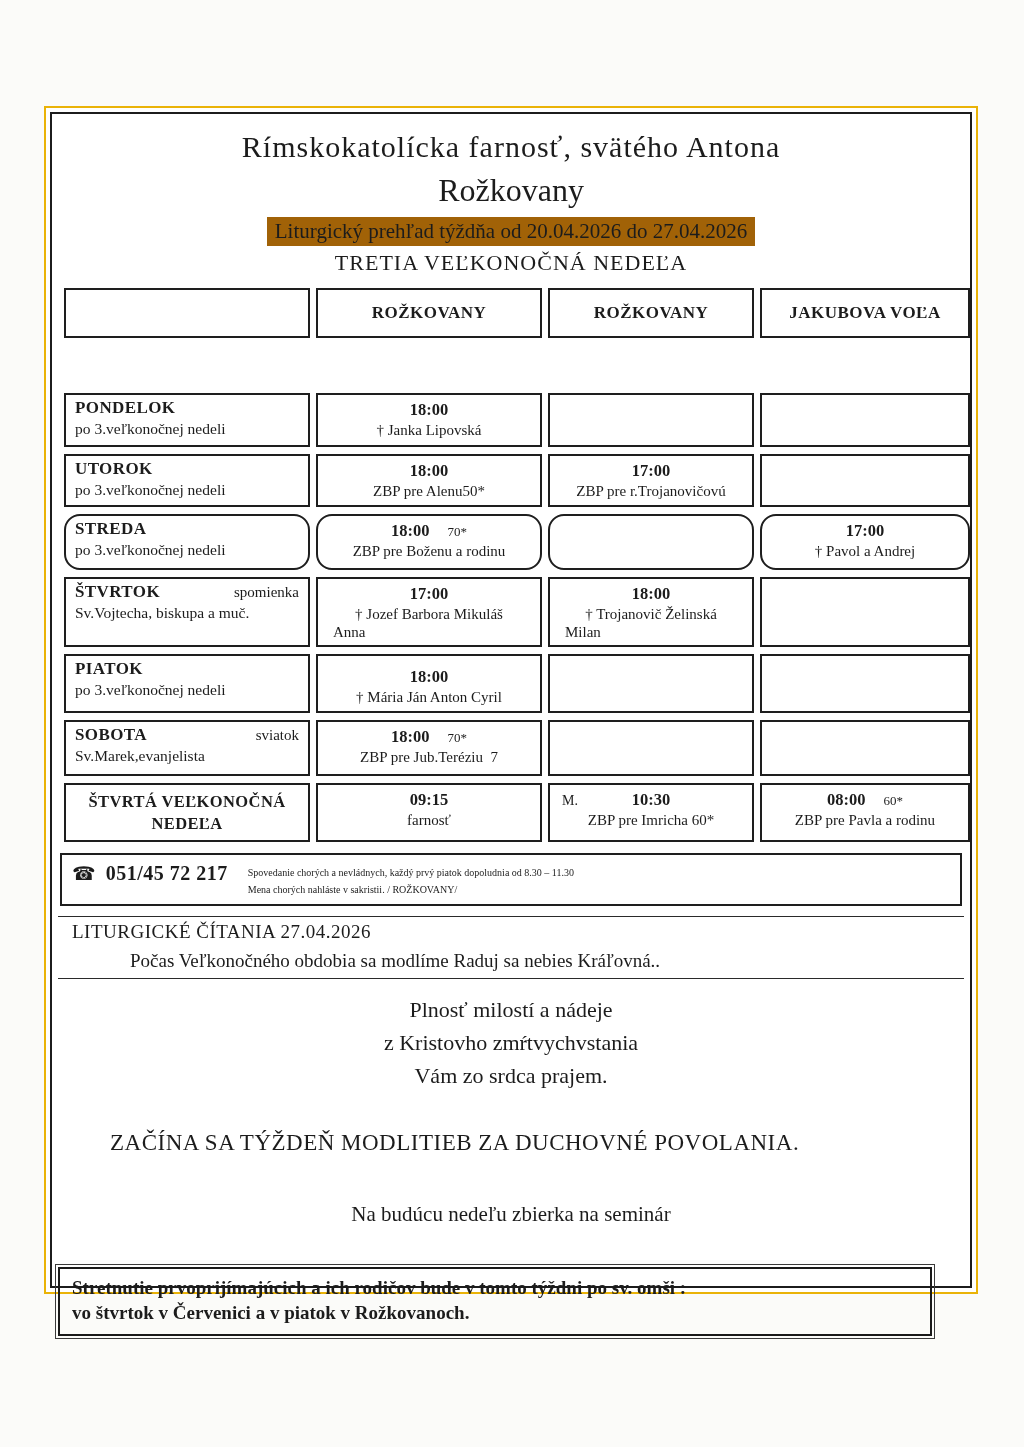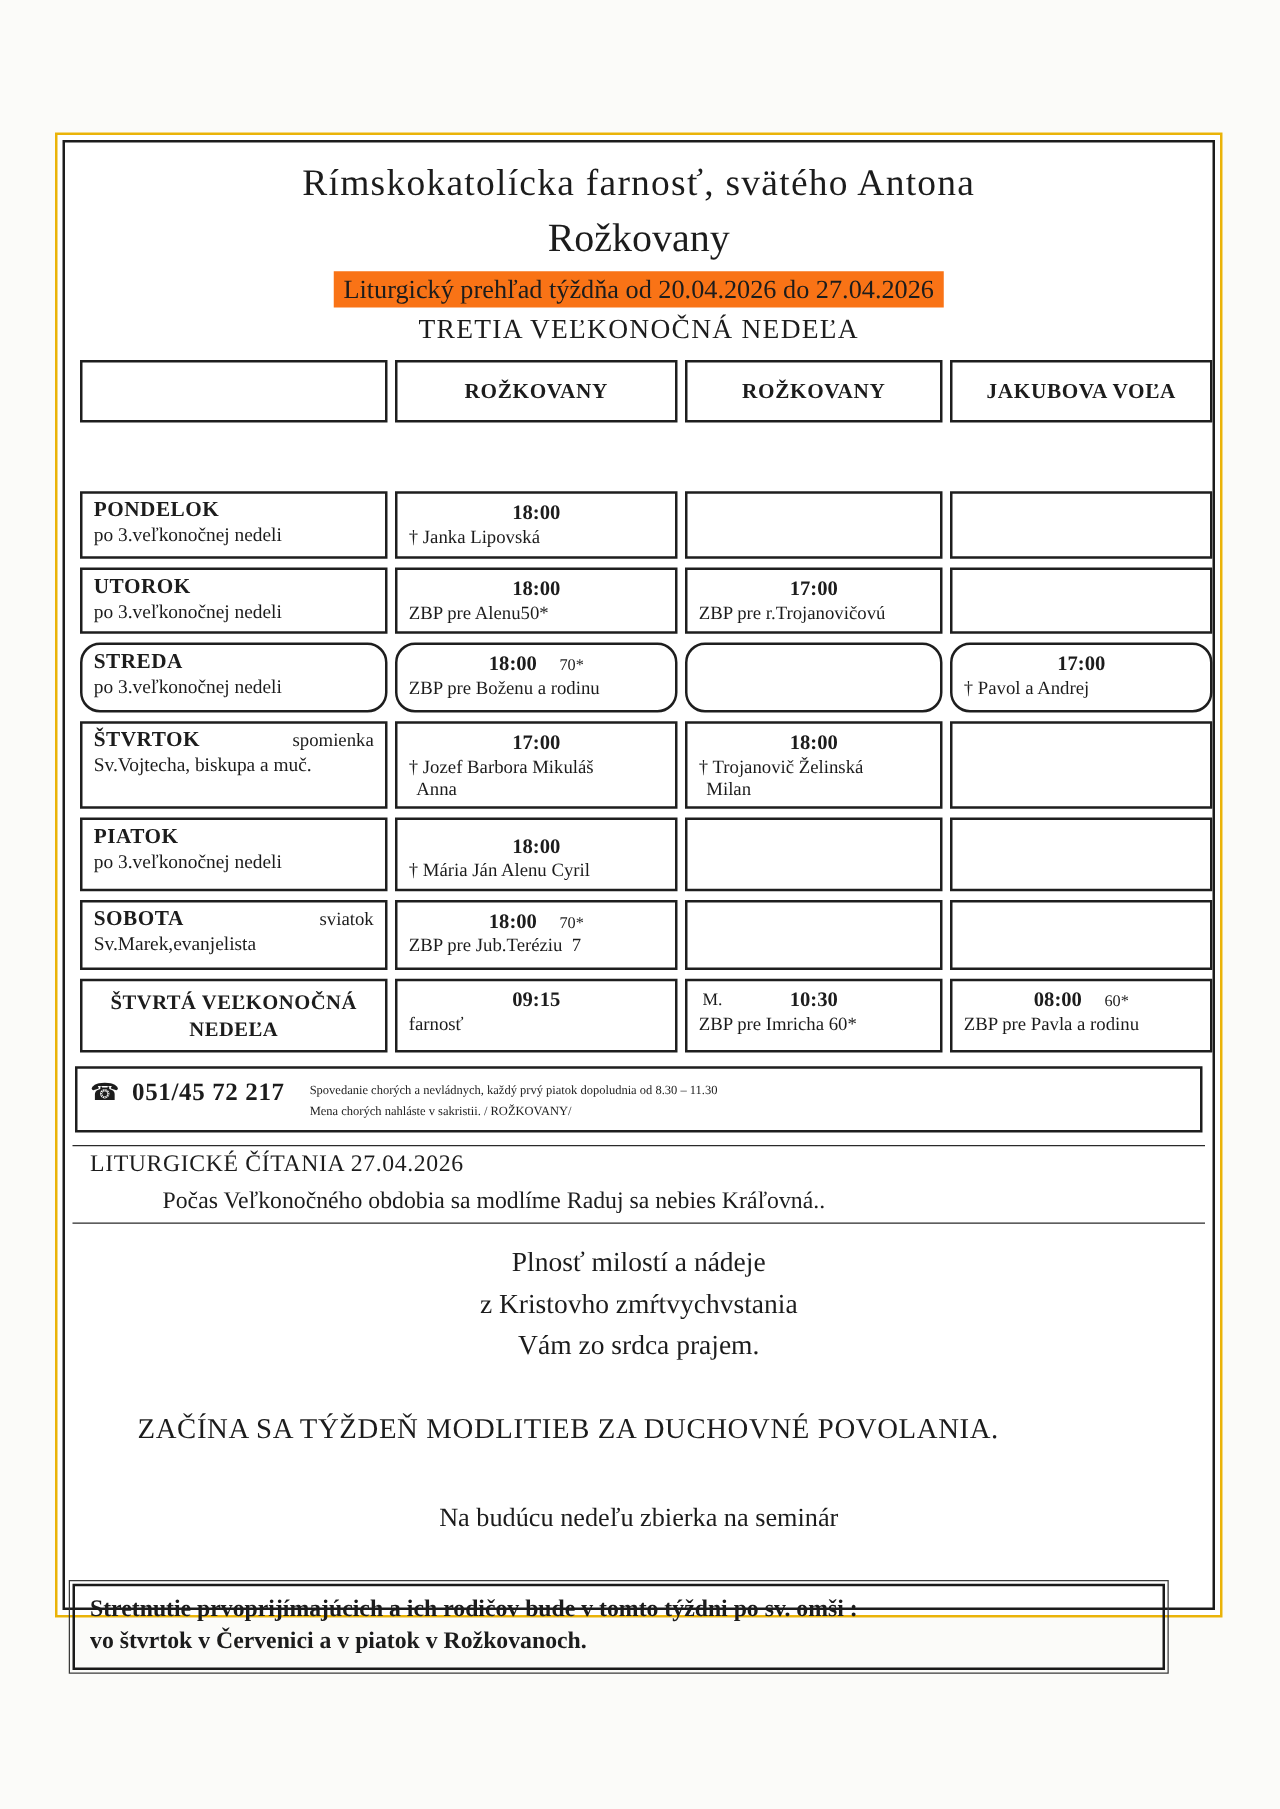--- a/index.html
+++ b/index.html
@@ -21,21 +21,21 @@
   .doc-inner {
     border:2px solid #1c1c1c;
     width:100%; height:100%;
     padding:10px 6px 0;
   }
   
   .hdr { text-align:center; }
   .hdr-title1 { font-size:30px; letter-spacing:1px; margin-top:6px; }
   .hdr-title2 { font-size:32px; margin-top:8px; }
   .hdr-highlight-line { margin-top:10px; font-size:21px; }
-  .hl { background:#f97316; padding:2px 8px 3px; }
+  .hl { background:#a16207; padding:2px 8px 3px; }
   .hdr-caps { font-size:22px; margin-top:6px; letter-spacing:1px; }
   
   .sched {
     display:grid;
     grid-template-columns:246px 226px 206px 210px;
     column-gap:6px; row-gap:7px;
     margin:12px 6px 0;
   }
   .cell {
     border:2.5px solid #1e1e1e;
@@ -51,21 +51,21 @@
     font-weight:bold; font-size:17px; letter-spacing:0.5px; }
   .day-top { display:flex; justify-content:space-between; align-items:baseline; }
   .day-name { font-weight:bold; font-size:17px; letter-spacing:0.4px; }
   .day-tag { font-size:15px; }
   .day-sub { font-size:15.5px; margin-top:2px; }
   .day-center { text-align:center; padding-top:6px; }
   .day-center .day-name { font-size:16.5px; line-height:1.35; }
   .time-line { text-align:center; font-weight:bold; font-size:16.5px; margin-top:2px; }
   .pre { position:absolute; left:12px; top:8px; font-weight:normal; font-size:14px; }
   .suf { font-weight:normal; font-size:13px; margin-left:18px; }
-  .l1 { display:flex; justify-content:flex-start; font-size:15px; margin-top:2px; white-space:pre-wrap; }
+  .l1 { display:flex; justify-content:center; font-size:15px; margin-top:2px; white-space:pre-wrap; }
   .l2 { font-size:15px; margin-top:1px; padding-left:6px; }
   
   .phone-box {
     margin:11px 2px 0;
     border:2.5px solid #1e1e1e;
     display:flex; gap:20px; align-items:flex-start;
     padding:7px 10px 6px;
   }
   .phone-left { display:flex; gap:10px; align-items:baseline; white-space:nowrap; }
   .phone-icon { font-size:19px; }
@@ -204,21 +204,21 @@
         <div class="day-top">
           <span class="day-name">PIATOK</span>
           <span class="day-tag"></span>
         </div>
         <div class="day-sub">po 3.veľkonočnej nedeli</div>
       </div>
       <div class="cell rh-4">
         <div class="time-line" style="margin-top:8px">
           <span class="time">18:00</span>
         </div>
-        <div class="l1"><span>† Mária Ján Alenu Cyril</span></div>
+        <div class="l1"><span>† Mária Ján Anton Cyril</span></div>
       </div>
       <div class="cell rh-4"></div>
       <div class="cell rh-4"></div>
 
       <div class="cell rh-5">
         <div class="day-top">
           <span class="day-name">SOBOTA</span>
           <span class="day-tag">sviatok</span>
         </div>
         <div class="day-sub">Sv.Marek,evanjelista</div>

